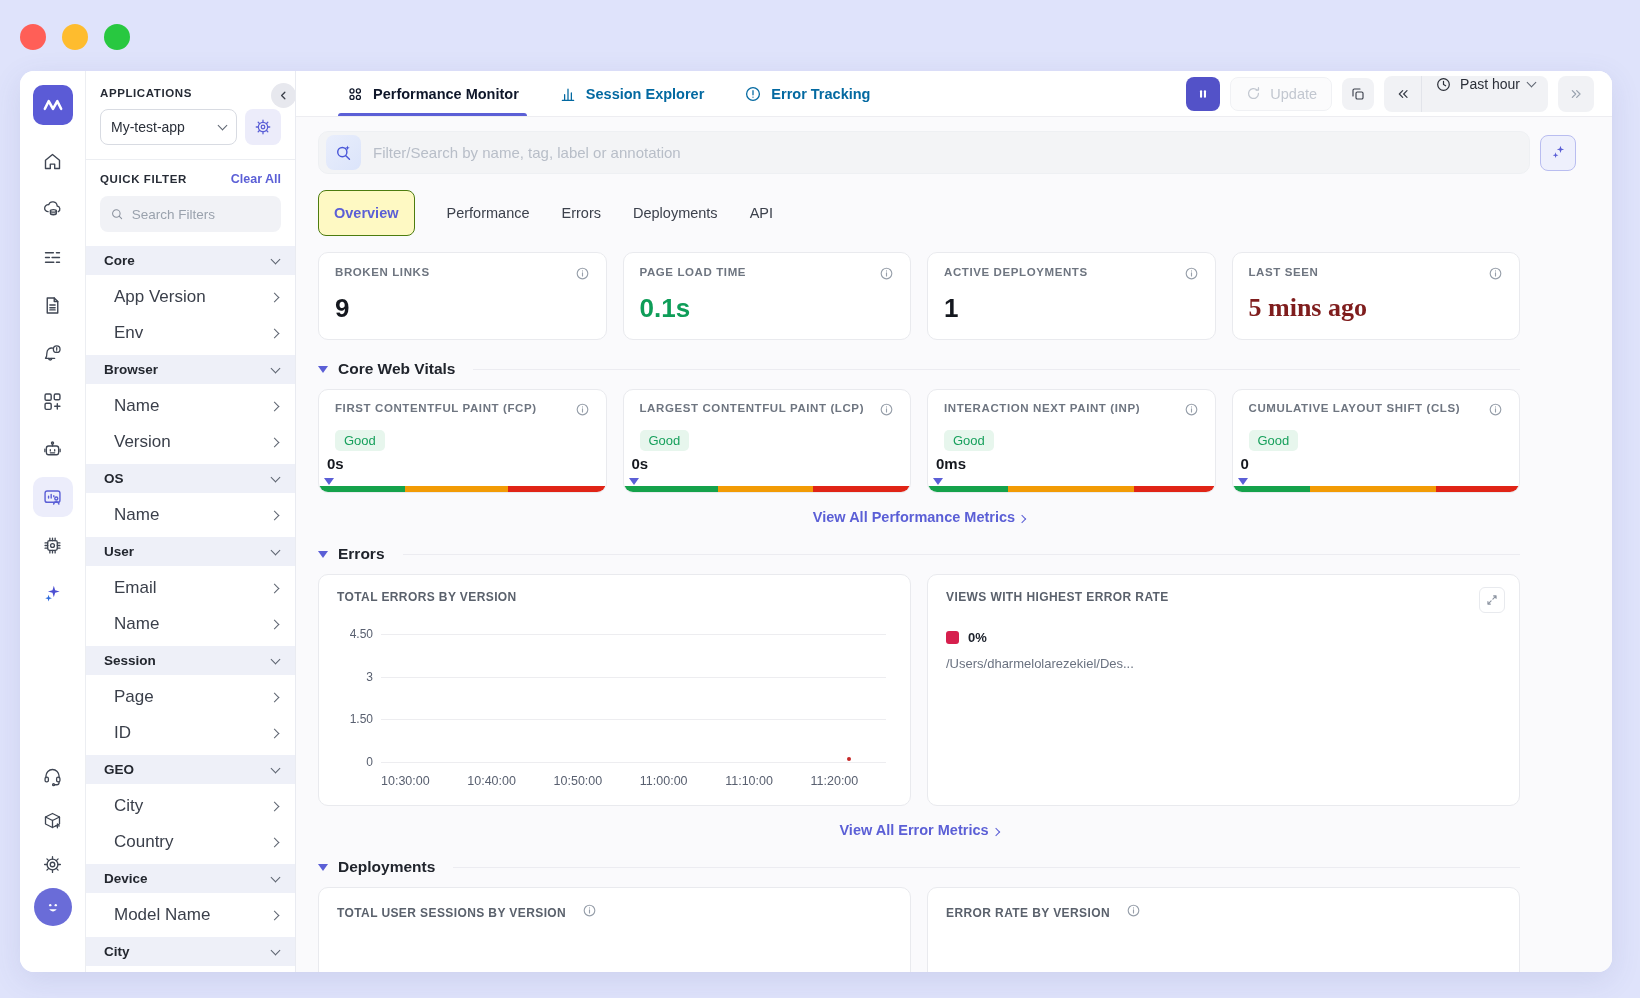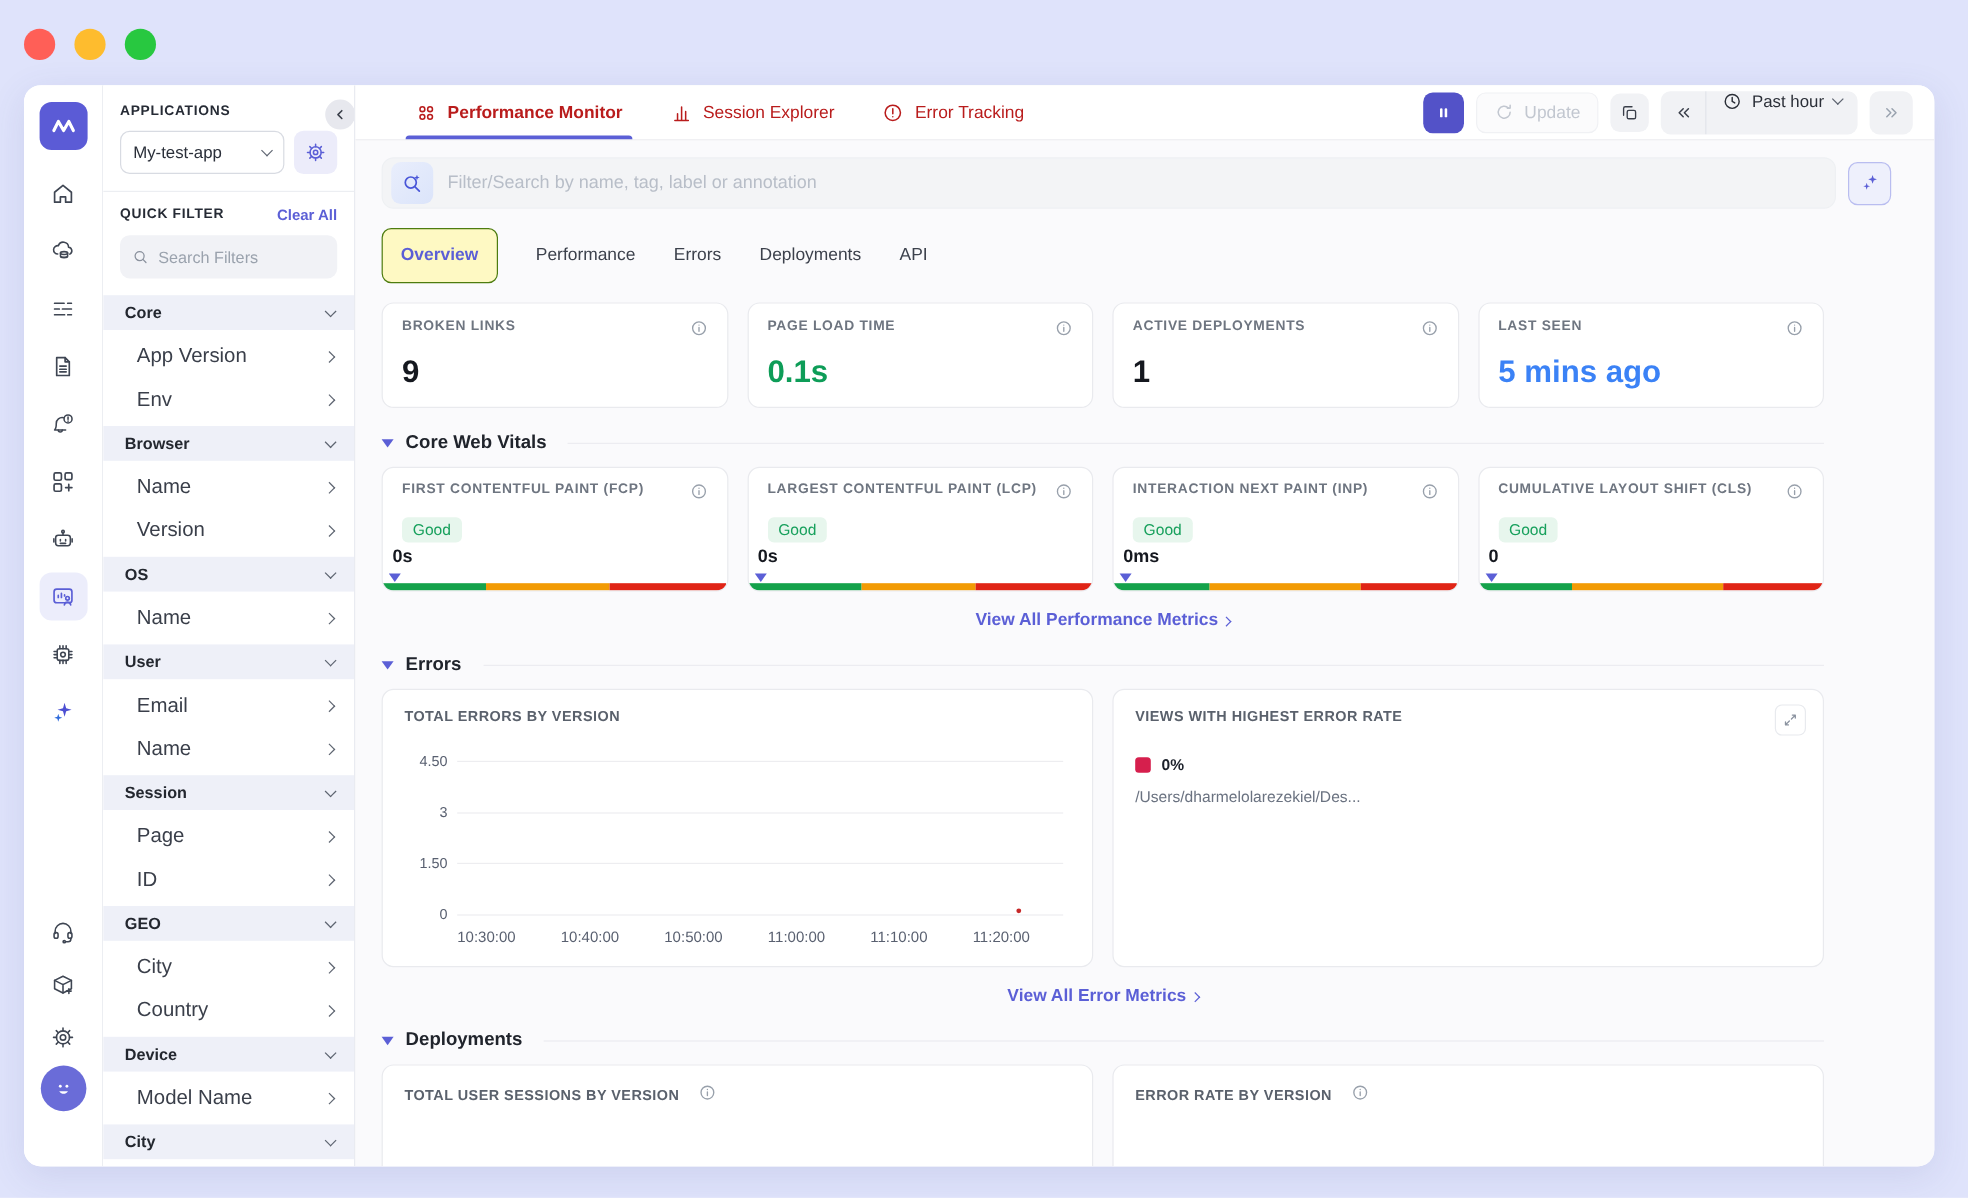--- a/index.html
+++ b/index.html
@@ -56,24 +56,24 @@
   .cr, .cd { width:7px; height:7px; border-right:1.7px solid #5d6470;
     border-bottom:1.7px solid #5d6470; display:inline-block; }
   .cr { transform:rotate(-45deg); }
   .cd { transform:rotate(45deg); margin-top:-3px; }
 
   
   .main { flex:1; background:#fafafc; display:flex; flex-direction:column; overflow:hidden; }
   .topbar { height:46px; background:#fff; border-bottom:1px solid #ededf1; display:flex;
     align-items:center; padding:0 18px 0 50px; flex:0 0 46px; }
   .ttabs { display:flex; gap:40px; height:100%; }
-  .ttab { display:flex; align-items:center; gap:9px; font-size:14.5px; color:#b91c1c;
-    position:relative; cursor:pointer; }
+  .ttab { display:flex; align-items:center; gap:9px; font-size:14.5px; color:#0369a1;
+    position:relative; cursor:pointer;font-weight:bold; }
   .ttab svg { width:18px; height:18px; }
-  .ttab.active { color:#b91c1c; font-weight:600; }
+  .ttab.active { color:#0f172a; font-weight:600; }
   .ttab.active::after { content:""; position:absolute; left:-8px; right:-8px; bottom:0;
     height:3px; border-radius:3px 3px 0 0; background:#5b5fd6; }
   .controls { margin-left:auto; display:flex; align-items:center; gap:10px; }
   .pause-btn { width:34px; height:34px; border-radius:8px; background:#5352c8; border:none;
     display:flex; align-items:center; justify-content:center; cursor:pointer; }
   .update-btn { height:34px; border-radius:8px; background:#fbfbfc; border:1px solid #f0f1f4;
     display:flex; align-items:center; gap:8px; padding:0 14px; font-size:14.5px;
     color:#c2c7d0; cursor:default; font-family:inherit; }
   .copy-btn { width:32px; height:32px; border-radius:8px; background:#f1f2f5; border:none;
     display:flex; align-items:center; justify-content:center; color:#3a3f4a; cursor:pointer; }
@@ -527,21 +527,21 @@
           <div class="kpi-value" style="color: rgb(21, 24, 31);">1</div>
         </div>
         <div class="card kpi">
           <div class="card-label-row">
             <span class="card-label">LAST SEEN</span>
             <span class="info-ic"><svg viewBox="0 0 24 24" fill="none" stroke="currentColor" stroke-width="1.8" stroke-linecap="round">
                   <circle cx="12" cy="12" r="8.5"></circle>
                   <path d="M12 11v5M12 7.8h.01"></path>
                 </svg></span>
           </div>
-          <div class="kpi-value" style="color: #3b82f6;">5 mins ago</div>
+          <div class="kpi-value" style="color: #7f1d1d; font-family: Liberation Serif, serif;">5 mins ago</div>
         </div>
       </div>
 
       <div class="sect">
         <span class="tri"></span>
         <span class="sect-title">Core Web Vitals</span>
         <span class="sect-line"></span>
       </div>
       <div class="vitals-row">
         <div class="card vital">

